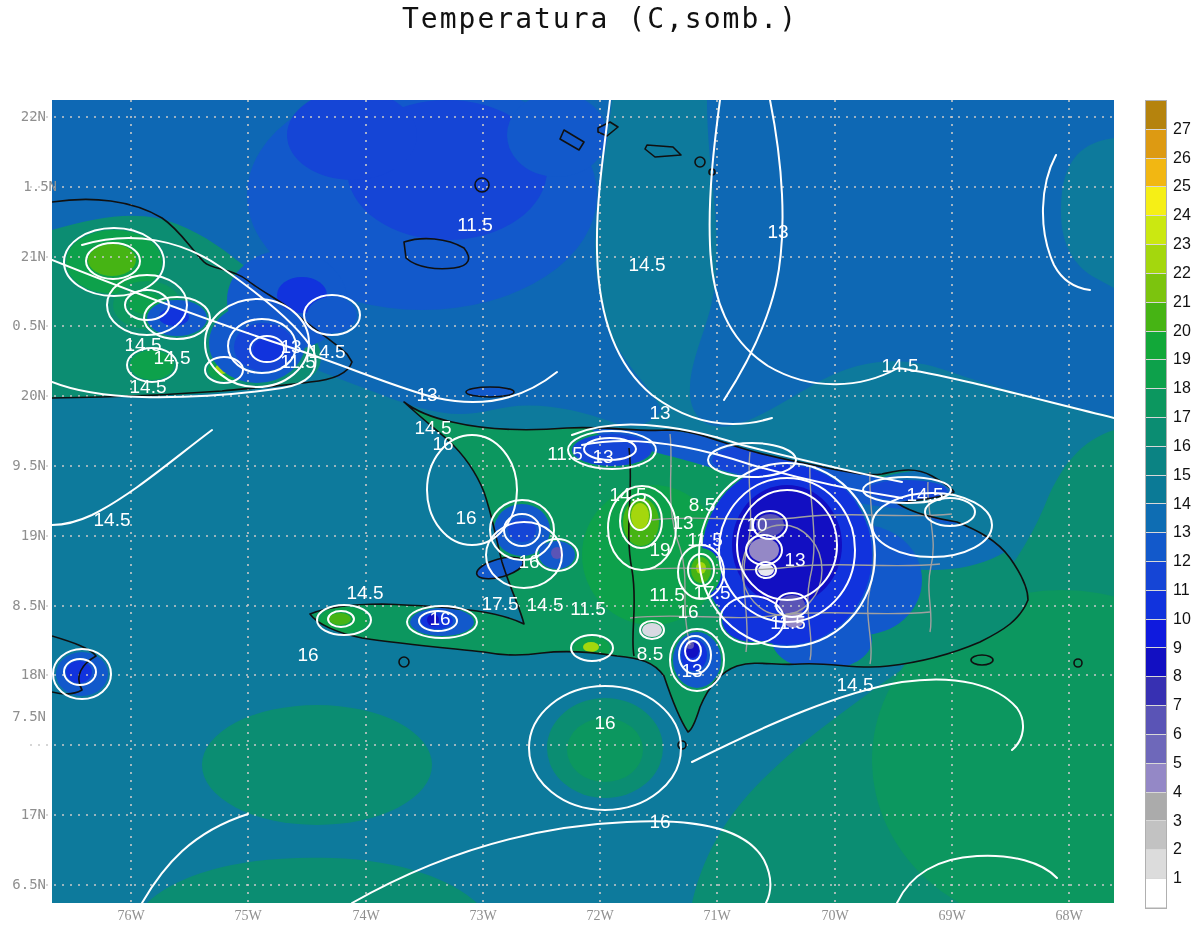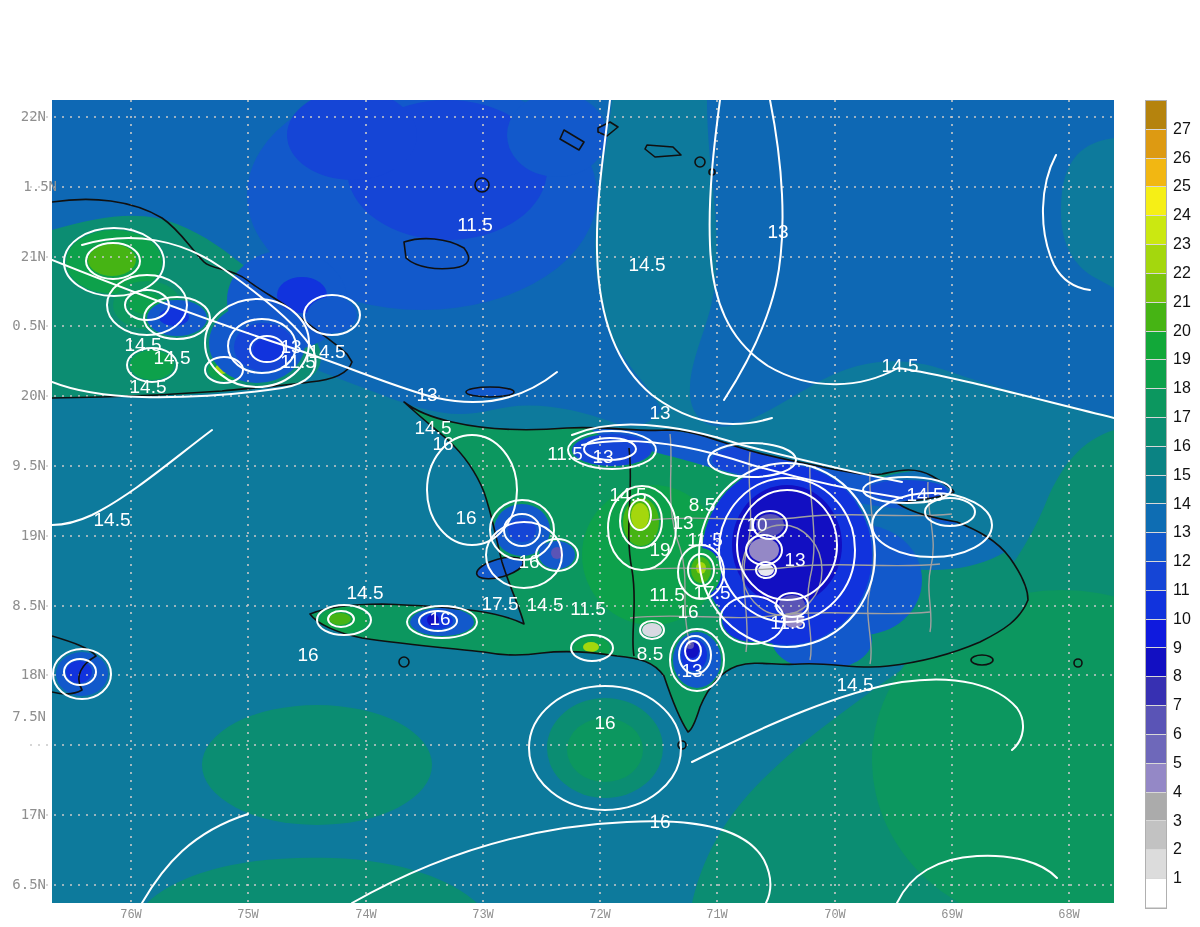--- a/index.html
+++ b/index.html
@@ -7,38 +7,39 @@
          font-family:"Liberation Sans",sans-serif;}
   .title{position:absolute;top:2px;left:0;width:1200px;text-align:center;
          font-family:"DejaVu Sans Mono",monospace;font-size:28px;letter-spacing:2px;color:#111;}
   .sub1{position:absolute;top:44px;left:0;width:1200px;text-align:center;white-space:pre;
         font-family:"DejaVu Sans Mono",monospace;font-size:16px;color:#1414f0;}
   .sub2{position:absolute;top:67px;left:0;width:1200px;text-align:center;white-space:pre;
         font-family:"DejaVu Sans Mono",monospace;font-size:16px;color:#00a0f0;}
   #map-svg{position:absolute;left:52px;top:100px;overflow:visible;}
   .lat-label{position:absolute;left:0;width:46px;text-align:right;font-family:"DejaVu Sans Mono",monospace;
              font-size:14px;color:#8f8f8f;}
-  .lon-label{position:absolute;width:44px;text-align:center;font-family:Liberation Mono, monospace;
-             font-size:12px;color:#8f8f8f;}
+  .lon-label{position:absolute;width:44px;text-align:center;font-family:Liberation Serif, serif;
+             font-size:14px;color:#8f8f8f;}
   .cbar-cell{width:20px;border-bottom:1px solid #d8d8d8;}
   #colorbar{position:absolute;left:1145px;top:100px;width:20px;height:807px;
             border:1px solid #b0b0b0;box-sizing:content-box;background:#fff;}
   .cbar-label{position:absolute;left:1173px;width:30px;font-size:16px;color:#111;
               font-family:"Liberation Sans",sans-serif;}
   .legend-box{position:absolute;left:912px;top:869px;width:216px;height:28px;background:#fff;
               border:1px solid #8a8a8a;display:flex;align-items:center;justify-content:center;
               font-family:"DejaVu Sans Mono",monospace;font-size:16px;box-shadow:1px 1px 0 #ccc;}
   .legend-app{color:#2f2fff;font-weight:bold;}
   .legend-rest{color:#333;}
   .clabel{font-family:"Liberation Sans",sans-serif;font-size:19px;fill:#fff;}
 </style>
 </head>
 <body>
 
 <div class="stage">
+  <div class="title">Temperatura (C,somb.)</div>
 
   <svg id="map-svg" width="1062" height="803" viewBox="0 0 1062 803">
     <defs>
       <clipPath id="mapclip">
           <rect x="0" y="0" width="1062" height="803"></rect>
         </clipPath>
       <clipPath id="islclip">
         <path d="M352,302 C365,312 382,318 400,322 C430,329 465,332 515,328 C555,326 585,332 615,330 C645,330 665,342 703,352 C725,358 748,362 775,368 C800,373 816,376 830,374 C845,371 862,366 880,376 C892,383 900,388 902,392 C888,398 868,400 845,403 C858,412 880,418 905,422 C925,430 945,440 958,458 C970,475 976,490 976,500 C968,520 952,530 928,542 C900,554 872,562 836,566 C805,570 780,562 748,564 C722,566 706,560 685,566 C668,572 656,588 648,607 C644,620 640,630 636,632 C628,620 620,600 612,576 C602,562 588,558 565,556 C540,552 515,550 490,553 C470,556 452,556 432,552 C395,548 350,544 310,538 C285,533 265,524 258,514 C275,507 300,504 330,504 C360,505 395,507 425,511 C445,514 460,518 472,524 C468,508 458,488 450,462 C444,438 440,415 432,392 C424,372 412,355 396,340 C382,328 366,315 352,302 Z"></path>
       </clipPath>
     </defs>

